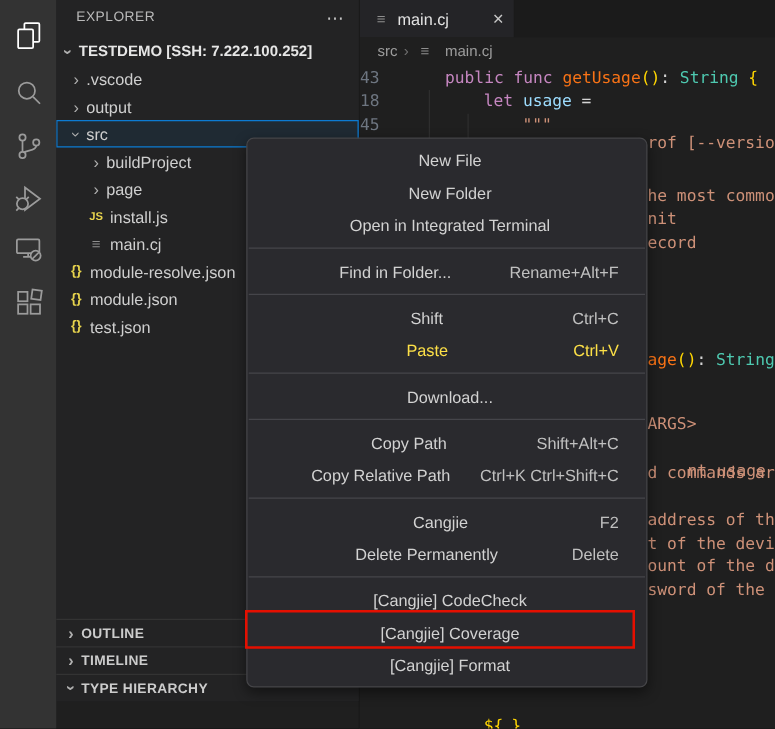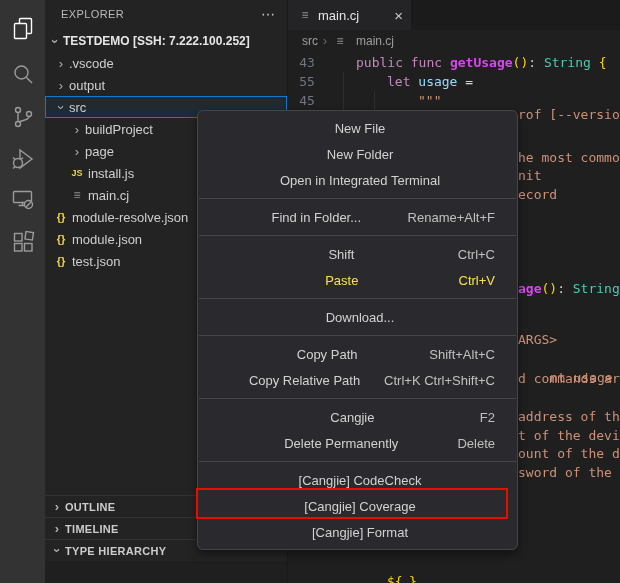--- a/index.html
+++ b/index.html
@@ -39,26 +39,26 @@
   .tab{ position:absolute; left:0; top:0; width:124px; height:30px; background:#242427; display:flex;
         align-items:center; padding:0 8px 0 10px; gap:6px; border-right:1px solid #1a1a1a; }
   .tab .fico{ margin:0; width:14px; flex:0 0 14px; }
   .tab-label{ font-size:13px; color:#e4e4e4; flex:1; }
   .tab-close{ color:#c8c8c8; font-size:15px; cursor:pointer; }
   .breadcrumb{ position:absolute; left:0; top:30px; right:0; height:22px; display:flex; align-items:center;
                gap:5px; padding-left:14px; font-size:12px; color:#9d9d9d; background:#1f1f1f; }
   .bc-sep{ color:#6f6f6f; font-size:12px; }
   .code{ position:absolute; left:0; top:52px; right:0; bottom:0; font-family:"DejaVu Sans Mono", monospace; font-size:13px; }
   .cl{ position:absolute; left:0; height:19px; line-height:19px; white-space:pre; }
-  .lnum{ position:absolute; left:0; width:38px; text-align:center; color:#6e7681; }
+  .lnum{ position:absolute; left:0; width:38px; text-align:left; color:#6e7681; }
   .ctext{ position:absolute; white-space:pre; }
   .guide{ position:absolute; width:1px; background:#2e2e2e; }
   .frag{ position:absolute; left:230px; height:19px; line-height:19px; white-space:pre;
          font-family:"DejaVu Sans Mono", monospace; font-size:13px; }
-  .tok-keyword{ color:#c586c0; } .tok-func{ color:#d946ef;font-weight:bold; } .tok-bracket{ color:#ffd602; }
+  .tok-keyword{ color:#c586c0; } .tok-func{ color:#f97316; } .tok-bracket{ color:#ffd602; }
   .tok-type{ color:#4ec9b0; } .tok-var{ color:#9cdcfe; } .tok-plain{ color:#d4d4d4; } .tok-string{ color:#ce9178; }
 
   
   .menu{ position:absolute; left:197px; top:110px; width:321px; background:#2a2a2e; border:1px solid #454548;
          border-radius:6px; padding:4px 0; z-index:20; box-shadow:0 4px 10px rgba(0,0,0,.45); }
   .mi{ height:26px; display:flex; align-items:center; padding:0 22px 0 27px; font-size:13px; color:#d2d2d2; cursor:pointer; }
   .mi-label{ flex:1;text-align:center; }
   .mi-short{ color:#c0c0c0; }
   .mi.disabled, .mi.disabled .mi-short{ color:#fde047; cursor:default; }
   .msep{ height:1px; background:#45454a; margin:5px 1px; }
@@ -196,21 +196,21 @@
     <div class="breadcrumb">
       <span>src</span>
       <span class="bc-sep">›</span>
       <span class="fico cj">≡</span>
       <span>main.cj</span>
     </div>
     <div class="code">
       <div class="guide" style="left:55px; top:20px; height:39px;"></div>
       <div class="guide" style="left:86px; top:39px; height:20px;"></div>
     <div class="cl" style="top: 1px; width: 100%;"><span class="lnum">43</span><span class="ctext" style="left:68px"><span class="tok-keyword">public </span><span class="tok-keyword">func </span><span class="tok-func">getUsage</span><span class="tok-bracket">(</span><span class="tok-bracket">)</span><span class="tok-plain">: </span><span class="tok-type">String</span><span class="tok-bracket"> {</span></span></div>
-        <div class="cl" style="top: 20px; width: 100%;"><span class="lnum">55</span><span class="ctext" style="left:99px"><span class="tok-keyword">let </span><span class="tok-var">usage </span><span class="tok-plain">=</span></span></div>
+        <div class="cl" style="top: 20px; width: 100%;"><span class="lnum">18</span><span class="ctext" style="left:99px"><span class="tok-keyword">let </span><span class="tok-var">usage </span><span class="tok-plain">=</span></span></div>
         <div class="cl" style="top: 39px; width: 100%;"><span class="lnum">45</span><span class="ctext" style="left:130px"><span class="tok-string">"""</span></span></div>
       </div>
   <div class="frag" style="top: 105px;"><span class="tok-string">rof [--version</span></div>
       <div class="frag" style="top: 148px;"><span class="tok-string">he most common</span></div>
       <div class="frag" style="top: 166px;"><span class="tok-string">nit</span></div>
       <div class="frag" style="top: 185px;"><span class="tok-string">ecord</span></div>
       <div class="frag" style="top: 279px;"><span class="tok-func">age</span><span class="tok-bracket">()</span><span class="tok-plain">: </span><span class="tok-type">String</span></div>
       <div class="frag" style="top: 330px;"><span class="tok-string">ARGS&gt;</span></div>
       <div class="frag" style="top: 369px;"><span class="tok-string">d commands are</span></div>
       <div class="frag" style="top: 368px; margin-left: 32px;"><span class="tok-string">nt usage</span></div>

